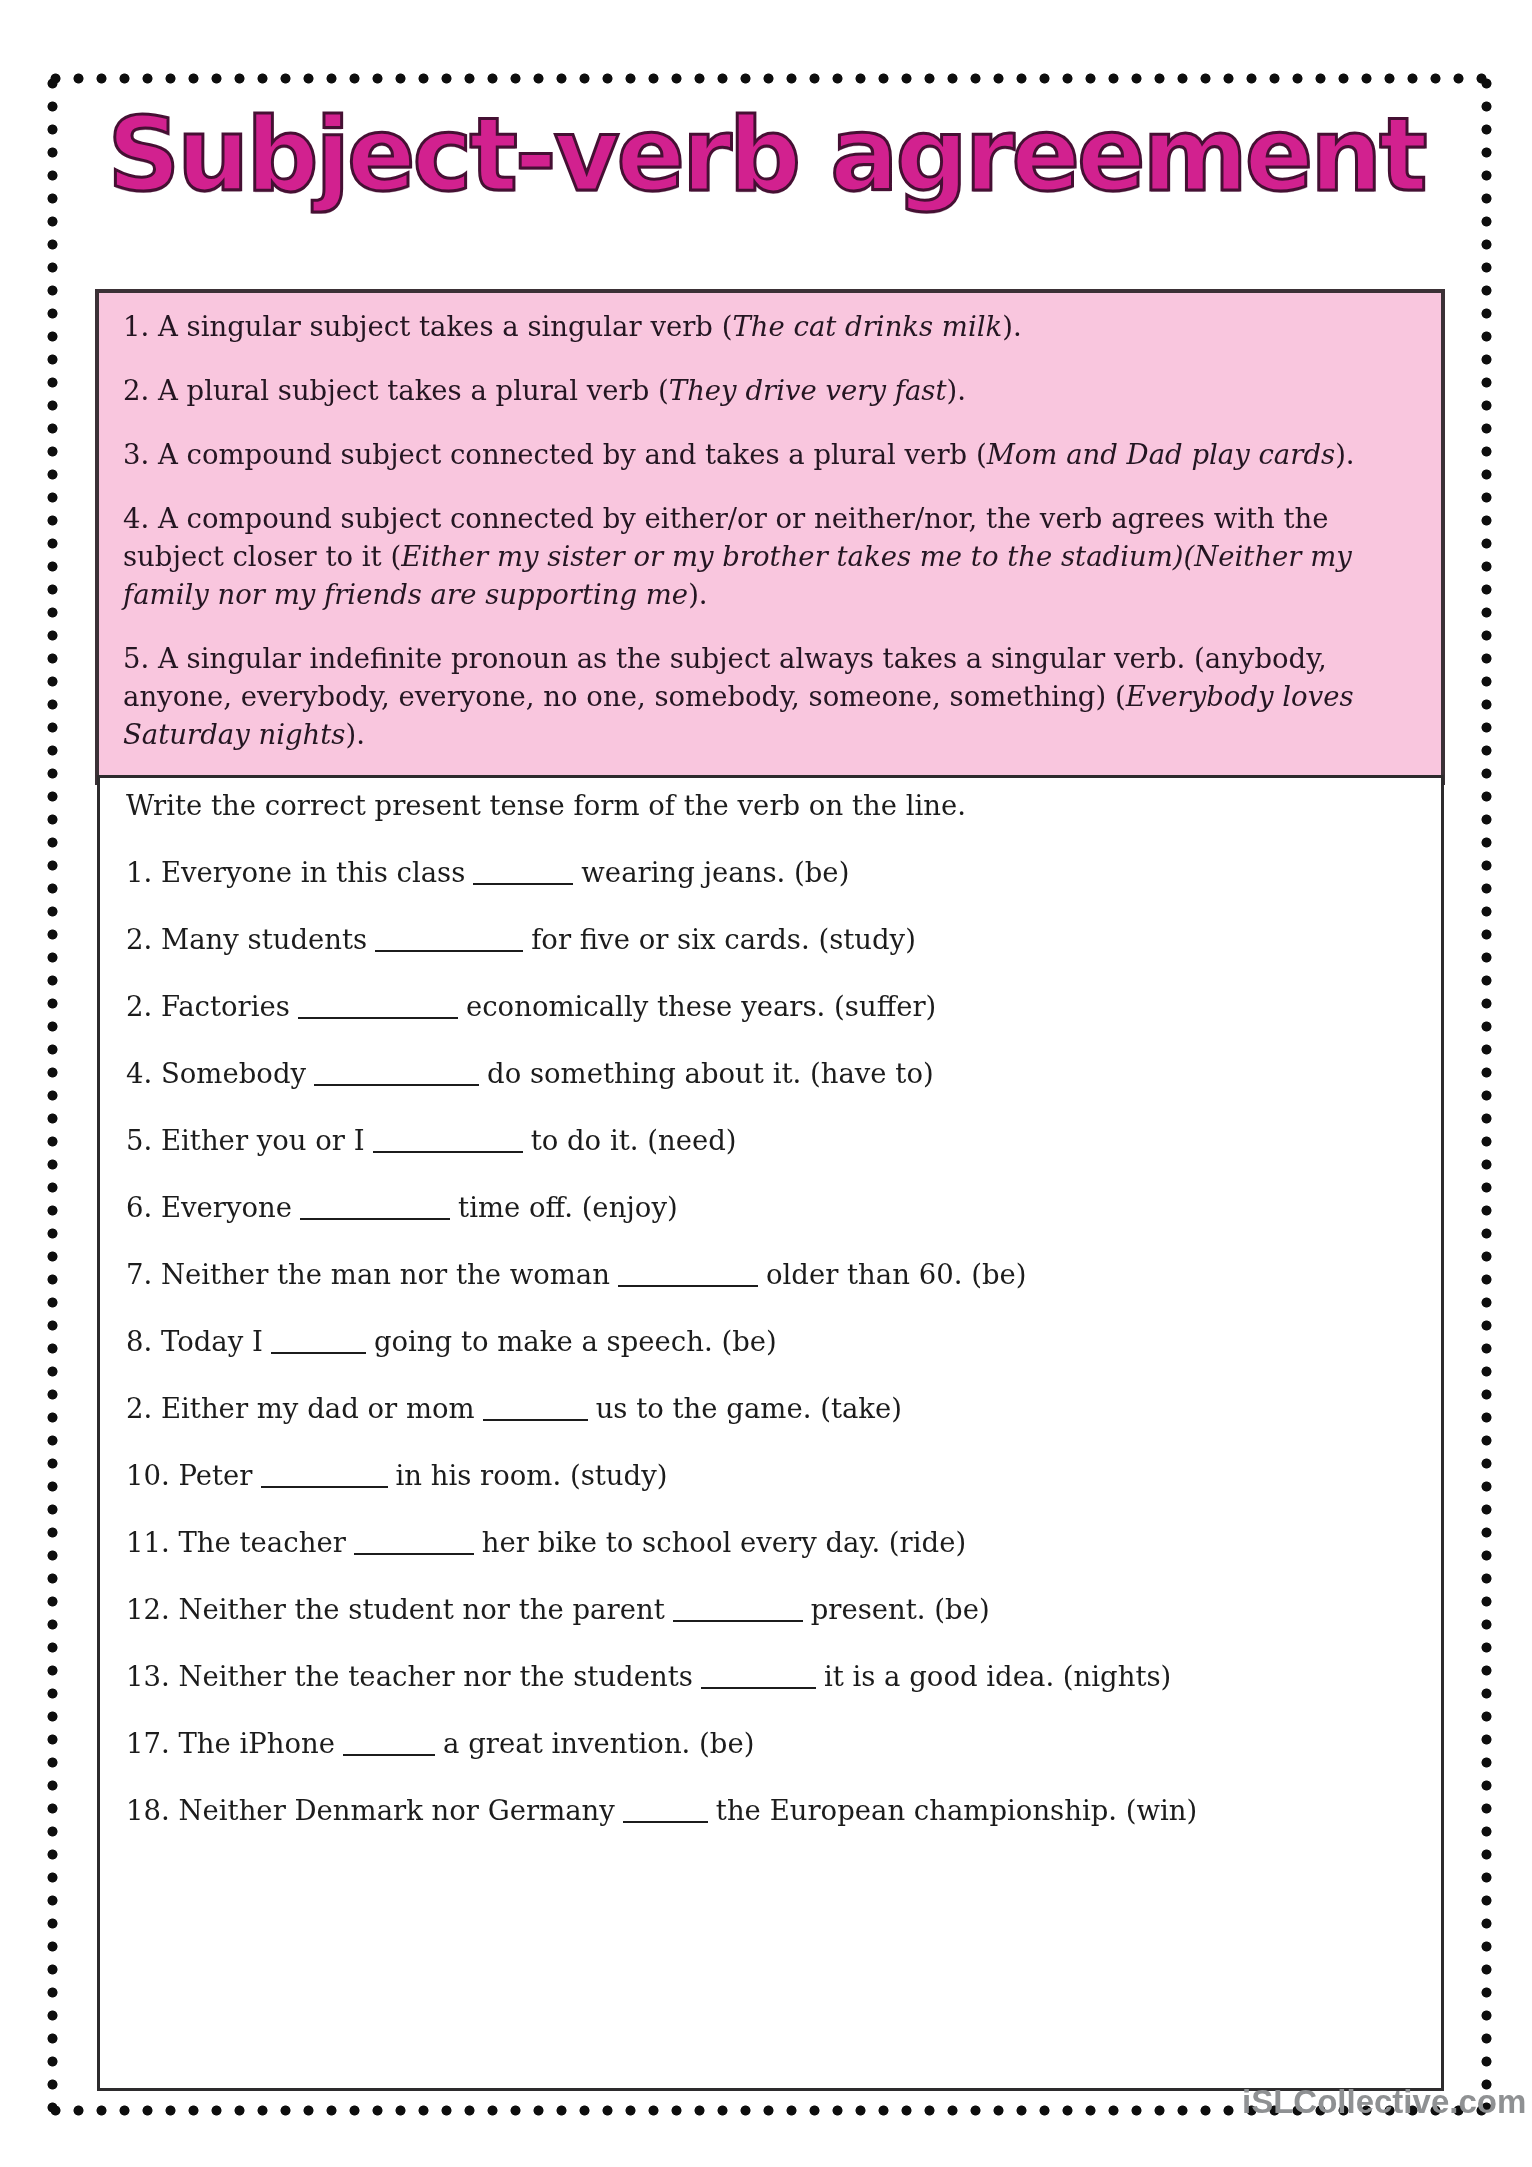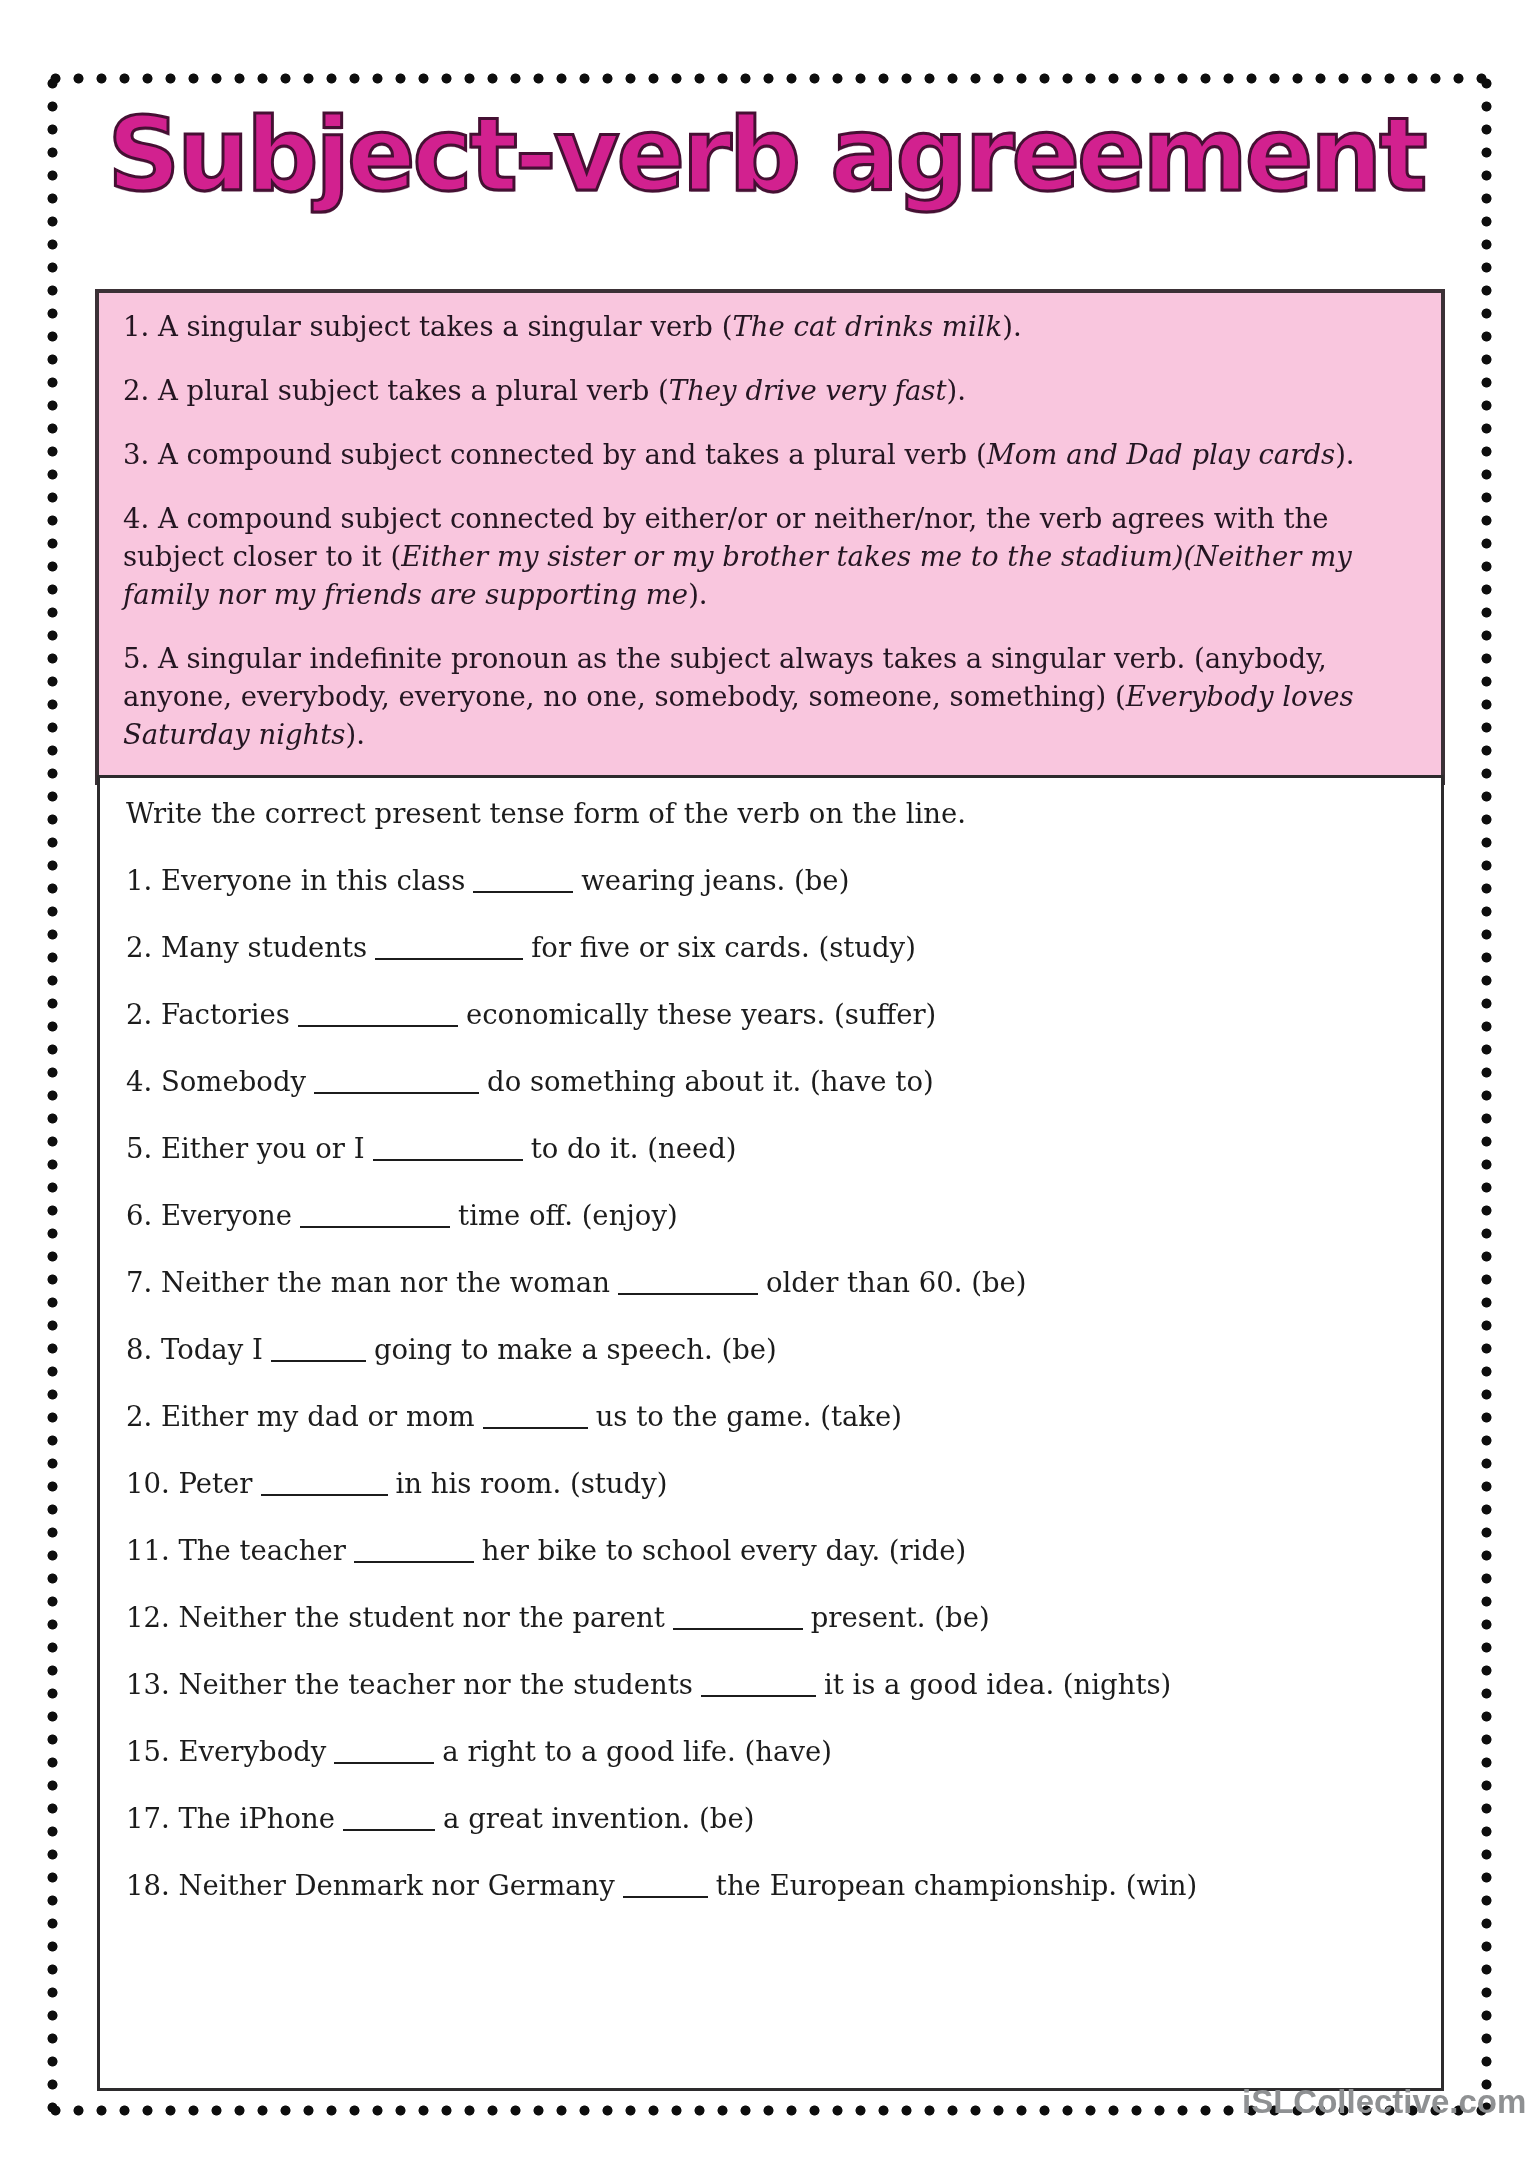--- a/index.html
+++ b/index.html
@@ -46,21 +46,21 @@
   }
   .rule{
     margin:0 0 26px;font-size:27.5px;line-height:38px;color:var(--text-color);
   }
   .rule .it{font-style:italic;}
 
   .exercise-box{
     position:absolute;left:97px;top:775px;width:1347px;height:1316px;
     box-sizing:border-box;background:#ffffff;
     border:3px solid var(--exercise-border);
-    padding:16px 20px 0 26px;
+    padding:8px 20px 0 26px;
   }
   .instruction,.ex-item{
     margin:0 0 29px;font-size:27.5px;line-height:38px;color:#1c1c1c;
   }
   .blank{
     display:inline-block;border-bottom:2px solid #1c1c1c;height:24px;
     margin:0 8px;vertical-align:baseline;transform:translateY(3px);
   }
 
   .watermark{
@@ -98,20 +98,19 @@
         <p class="ex-item"><span>4. Somebody</span><span class="blank" style="width: 165px;"></span><span>do something about it. (have to)</span></p>
         <p class="ex-item"><span>5. Either you or I</span><span class="blank" style="width: 150px;"></span><span>to do it. (need)</span></p>
         <p class="ex-item"><span>6. Everyone</span><span class="blank" style="width: 150px;"></span><span>time off. (enjoy)</span></p>
         <p class="ex-item"><span>7. Neither the man nor the woman</span><span class="blank" style="width: 140px;"></span><span>older than 60. (be)</span></p>
         <p class="ex-item"><span>8. Today I</span><span class="blank" style="width: 95px;"></span><span>going to make a speech. (be)</span></p>
         <p class="ex-item"><span>2. Either my dad or mom</span><span class="blank" style="width: 105px;"></span><span>us to the game. (take)</span></p>
         <p class="ex-item"><span>10. Peter</span><span class="blank" style="width: 127px;"></span><span>in his room. (study)</span></p>
         <p class="ex-item"><span>11. The teacher</span><span class="blank" style="width: 120px;"></span><span>her bike to school every day. (ride)</span></p>
         <p class="ex-item"><span>12. Neither the student nor the parent</span><span class="blank" style="width: 130px;"></span><span>present. (be)</span></p>
         <p class="ex-item"><span>13. Neither the teacher nor the students</span><span class="blank" style="width: 115px;"></span><span>it is a good idea. (nights)</span></p>
-        <p class="ex-item"><span>15. Everybody</span><span class="blank" style="width: 100px;"></span><span>a right to a good life. (have)</span></p>
         <p class="ex-item"><span>17. The iPhone</span><span class="blank" style="width: 92px;"></span><span>a great invention. (be)</span></p>
         <p class="ex-item"><span>18. Neither Denmark nor Germany</span><span class="blank" style="width: 85px;"></span><span>the European championship. (win)</span></p>
       </div>
   </section>
 
   <div class="watermark">iSLCollective.com</div>
 </div>
 
 </body></html>

